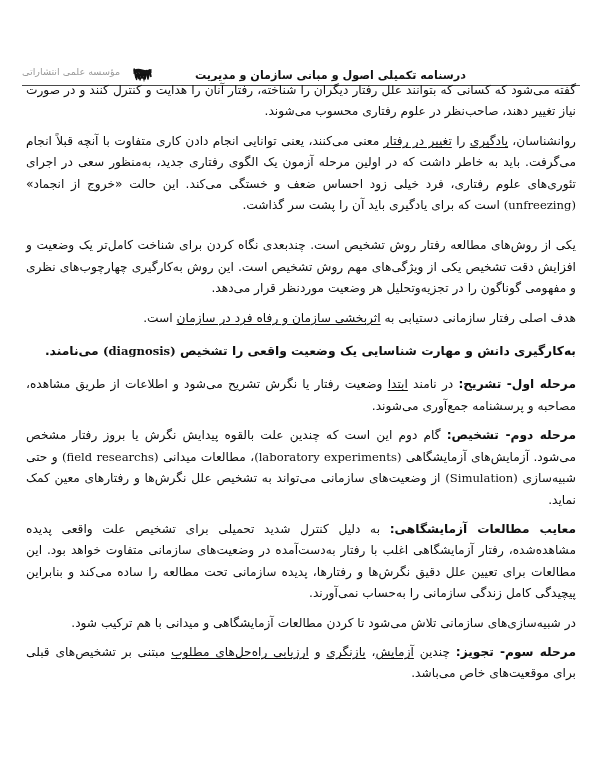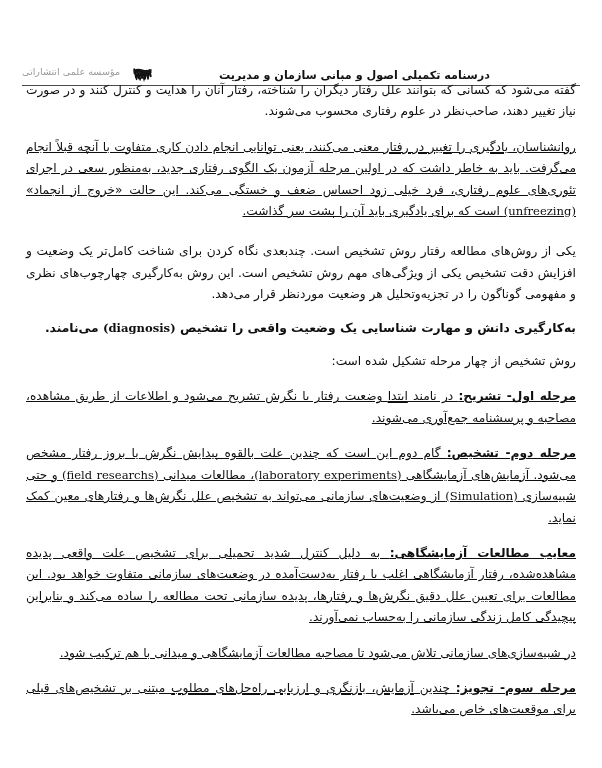--- a/index.html
+++ b/index.html
@@ -36,21 +36,21 @@
     justify-content: space-between;
     border-bottom: 1.1px solid #4a4a4a;
     padding-bottom: 3px;
   }
   .header-title {
     font-size: 11.2px;
     font-weight: bold;
     color: #121212;
     letter-spacing: 0px;
     white-space: nowrap;
-    margin-right: 90px;
+    margin-right: 114px;
     line-height: 1.1;
   }
   .header-brand {
     display: flex;
     gap: 13px;
     flex-direction: row-reverse;
   }
   .brand-label {
     font-size: 9.6px;
     color: #9a9a9a;
@@ -73,21 +73,21 @@
     left: 26px;
     font-size: 12.2px;
     line-height: 21.4px;
     text-align: justify;
     text-justify: inter-word;
   }
   .para {
     margin: 0;
     text-align: justify;
   }
-  .para + .para { margin-top: 14px; text-decoration: underline; }
+  .para + .para { margin-top: 8px; }
 
   .gap-sm { height: 7px; }
   .gap-md { height: 12px; }
 
   .section-head {
     margin: 0;
     font-size: 13.6px;
     font-weight: bold;
     text-align: center;
     letter-spacing: -0.2px;
@@ -146,34 +146,34 @@
 
     <p class="para"><span>روانشناسان، </span><u>یادگیری</u><span> را </span><u>تغییر در رفتار</u><span> معنی می‌کنند، یعنی توانایی انجام دادن کاری متفاوت با آنچه قبلاً انجام می‌گرفت. باید به خاطر داشت که در اولین مرحله آزمون یک الگوی رفتاری جدید، به‌منظور سعی در اجرای تئوری‌های علوم رفتاری، فرد خیلی زود احساس ضعف و خستگی می‌کند. این حالت «خروج از انجماد» </span><span class="latin">(unfreezing)</span><span> است که برای یادگیری باید آن را پشت سر گذاشت.</span></p>
 
     <div class="gap-md"></div>
 
 
     <div class="gap-sm"></div>
 
     <p class="para"><span>یکی از روش‌های مطالعه رفتار روش تشخیص است. چندبعدی نگاه کردن برای شناخت کامل‌تر یک وضعیت و افزایش دقت تشخیص یکی از ویژگی‌های مهم روش تشخیص است. این روش به‌کارگیری چهارچوب‌های نظری و مفهومی گوناگون را در تجزیه‌وتحلیل هر وضعیت موردنظر قرار می‌دهد.</span></p>
 
+    <p class="para"><span>هدف اصلی رفتار سازمانی دستیابی به </span><u>اثربخشی سازمان و رفاه فرد در سازمان</u><span> است.</span></p>
 
     <div class="gap-md"></div>
 
     <p class="bold-line"><span>به‌کارگیری دانش و مهارت شناسایی یک وضعیت واقعی را تشخیص </span><span class="latin">(diagnosis)</span><span> می‌نامند.</span></p>
 
     <div class="gap-md"></div>
 
-    <p class="para"><span>روش تشخیص از چهار مرحله تشکیل شده است:</span></p>
 
     <p class="para"><b>مرحله اول- تشریح:</b><span> در نامند </span><u>ابتدا</u><span> وضعیت رفتار یا نگرش تشریح می‌شود و اطلاعات از طریق مشاهده، مصاحبه و پرسشنامه جمع‌آوری می‌شوند.</span></p>
 
     <p class="para"><b>مرحله دوم- تشخیص:</b><span> گام دوم این است که چندین علت بالقوه پیدایش نگرش یا بروز رفتار مشخص می‌شود. آزمایش‌های آزمایشگاهی </span><span class="latin">(laboratory experiments)</span><span>، مطالعات میدانی </span><span class="latin">(field researchs)</span><span> و حتی شبیه‌سازی </span><span class="latin">(Simulation)</span><span> از وضعیت‌های سازمانی می‌تواند به تشخیص علل نگرش‌ها و رفتارهای معین کمک نماید.</span></p>
 
     <p class="para"><b>معایب مطالعات آزمایشگاهی:</b><span> به دلیل کنترل شدید تحمیلی برای تشخیص علت واقعی پدیده مشاهده‌شده، رفتار آزمایشگاهی اغلب با رفتار به‌دست‌آمده در وضعیت‌های سازمانی متفاوت خواهد بود. این مطالعات برای تعیین علل دقیق نگرش‌ها و رفتارها، پدیده سازمانی تحت مطالعه را ساده می‌کند و بنابراین پیچیدگی کامل زندگی سازمانی را به‌حساب نمی‌آورند.</span></p>
 
 
-    <p class="para"><span>در شبیه‌سازی‌های سازمانی تلاش می‌شود تا مصاحبه مطالعات آزمایشگاهی و میدانی با هم ترکیب شود.</span></p>
+    <p class="para"><span>در شبیه‌سازی‌های سازمانی تلاش می‌شود تا کردن مطالعات آزمایشگاهی و میدانی با هم ترکیب شود.</span></p>
 
     <p class="para"><b>مرحله سوم- تجویز:</b><span> چندین </span><u>آزمایش</u><span>، </span><u>بازنگری</u><span> و </span><u>ارزیابی راه‌حل‌های مطلوب</u><span> مبتنی بر تشخیص‌های قبلی برای موقعیت‌های خاص می‌باشد.</span></p>
 
   </div>
 </div>
 
 </body></html>

